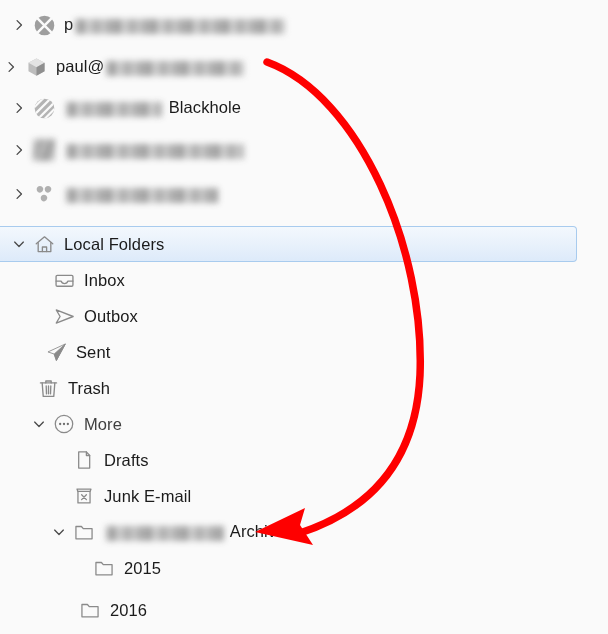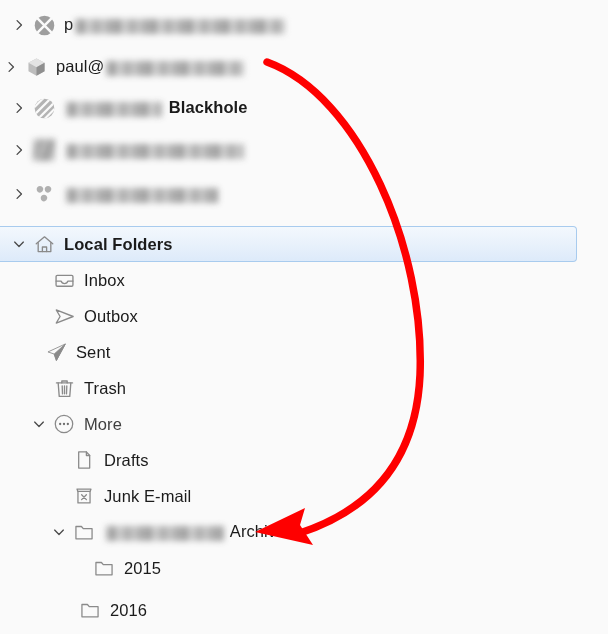--- a/index.html
+++ b/index.html
@@ -54,21 +54,21 @@
   .icon svg { display: block; }
 
   .label {
     font-size: 16.5px;
     color: #1b1b1b;
     white-space: nowrap;
     line-height: 1;
     padding-left: 6px;
     letter-spacing: .1px;
   }
-  .label.bold { font-weight: bold; }
+  .label.bold { font-weight: normal; }
   .label.blue { color: #404040; }
 
   
   .blur {
     display: inline-block;
     vertical-align: middle;
     border-radius: 1px;
     filter: blur(3.2px);
     opacity: .92;
   }
@@ -221,21 +221,21 @@
     <div class="row" style="top:334px;padding-left:20px">
       <span class="twisty"></span>
       <span class="icon">
         <svg width="23" height="23" viewBox="0 0 24 24" fill="#8a8a8a" stroke="#8a8a8a" stroke-width="0.9" stroke-linejoin="round">
           <path d="M21.2 3.1 L3.1 11.4 L9.6 13.6 L11.9 20.3 Z" fill="#fafafa"></path>
           <path d="M21.2 3.1 L9.6 13.6 L11.9 20.3 Z" fill="#8a8a8a"></path>
         </svg>
       </span>
       <span class="label"><span>Sent</span></span>
     </div>
-    <div class="row" style="top:370px;padding-left:28px">
+    <div class="row" style="top:370px;padding-left:12px">
       <span class="twisty"></span>
       <span class="icon">
         <svg width="23" height="23" viewBox="0 0 24 24" fill="none" stroke="#8a8a8a" stroke-width="1.4" stroke-linecap="round" stroke-linejoin="round">
           <path d="M3.6 6.2 L20.4 6.2"></path>
           <path d="M9.2 6.2 L9.2 4.2 L14.8 4.2 L14.8 6.2"></path>
           <path d="M5.4 6.2 L6.5 20.2 L17.5 20.2 L18.6 6.2"></path>
           <path d="M9.6 9.4 L9.9 17.6 M12 9.4 L12 17.6 M14.4 9.4 L14.1 17.6"></path>
         </svg>
       </span>
       <span class="label"><span>Trash</span></span>

